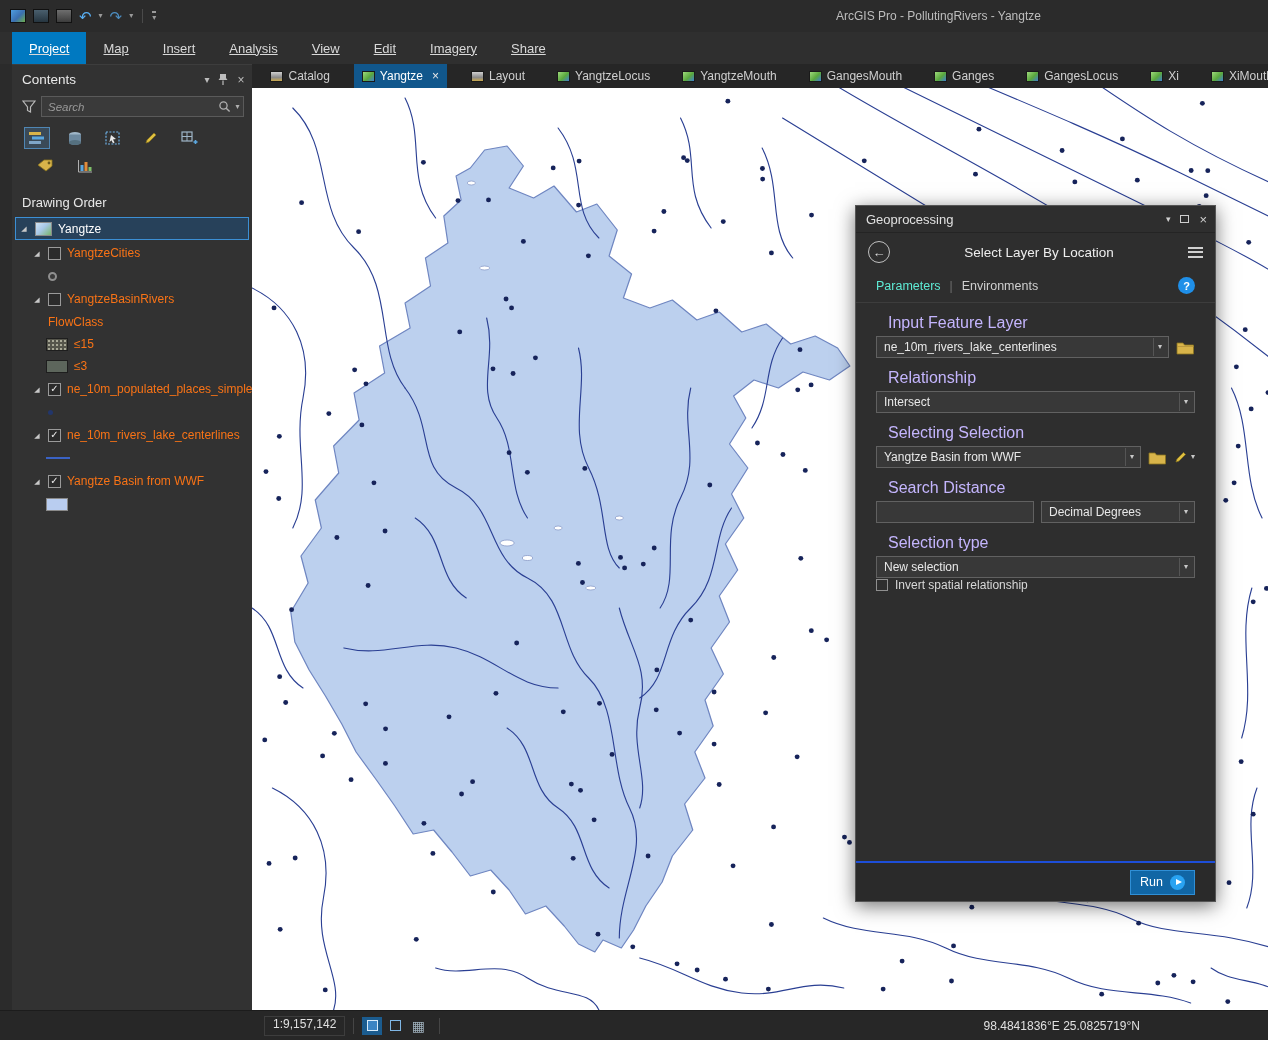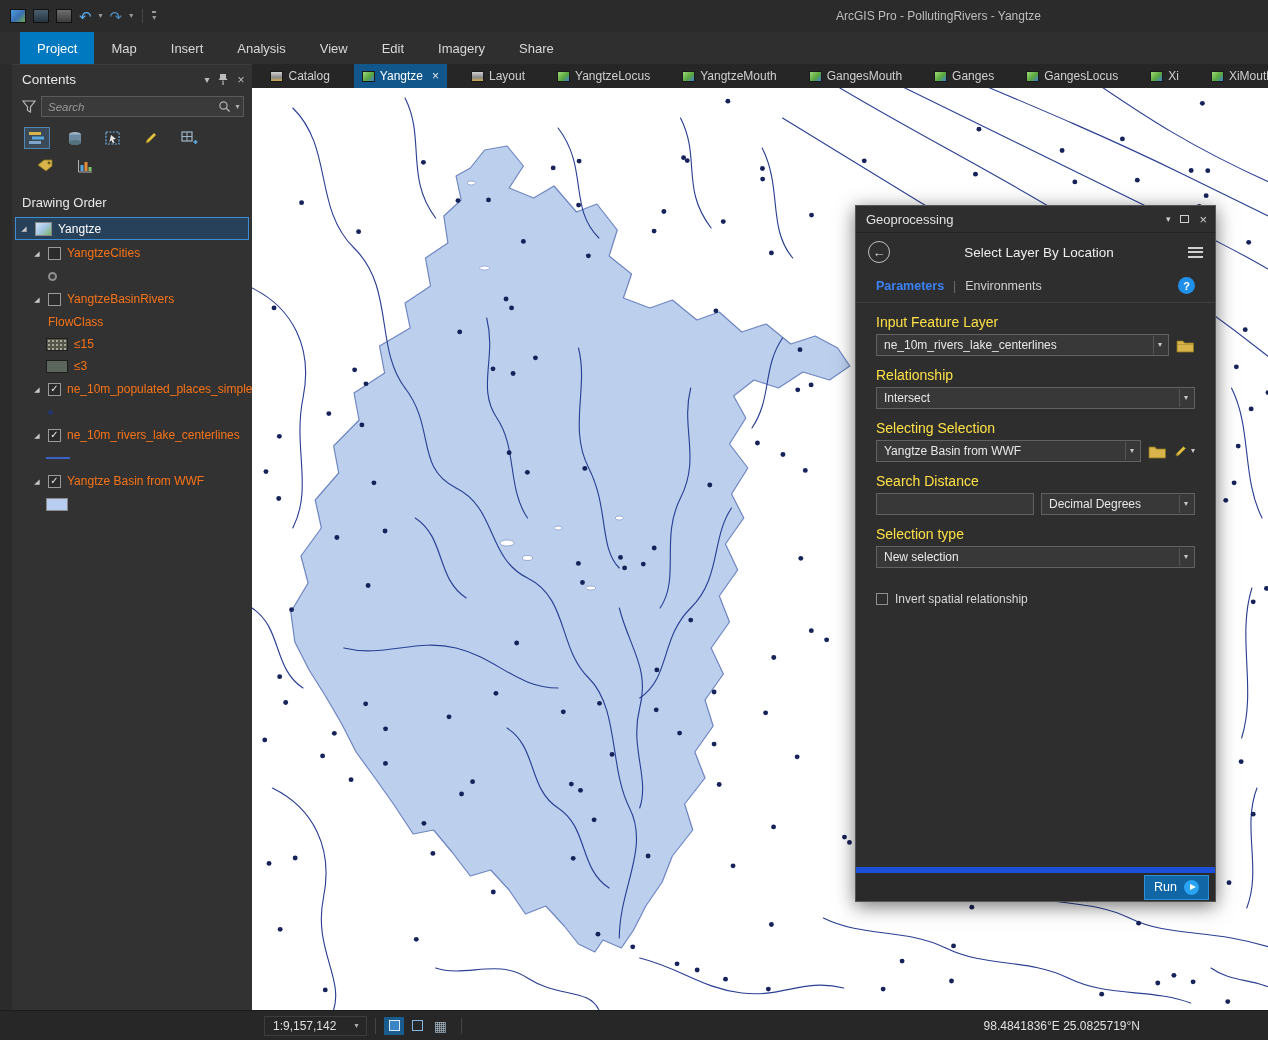--- a/index.html
+++ b/index.html
@@ -13,21 +13,21 @@
   .qat { display:flex; align-items:center; gap:7px; padding-left:10px; }
   .app-ico { width:16px; height:14px; border:1px solid #111; }
   .app-ico.i1 { background:linear-gradient(135deg,#4f9ee0 0%,#3b6fb0 55%,#6fae4e 100%); }
   .app-ico.i2 { background:linear-gradient(180deg,#4a5f6e,#263540); }
   .app-ico.i3 { background:linear-gradient(180deg,#6e6e6e,#3c3c3c); }
   .qat-glyph { font-size:15px; line-height:15px; color:#58aef2; }
   .qat-caret { font-size:8px; color:#9a9a9a; }
   .qat-sep { width:1px; height:14px; background:#4a4a4a; margin:0 2px; }
   .win-title { position:absolute; left:836px; top:9px; font-size:12px; color:#bdbdbd; white-space:nowrap; }
   
-  .ribbon { height:32px; background:#2f2f2f; display:flex; align-items:stretch; padding-left:20px; }
+  .ribbon { height:32px; background:#2f2f2f; display:flex; align-items:stretch; padding-left:12px;text-decoration:underline; }
   .ribbon-tab { display:flex; align-items:center; padding:0 17px; font-size:13px; color:#d8d8d8; cursor:default; }
   .ribbon-tab.active { background:#0079c1; color:#ffffff; }
   
   .main { position:absolute; top:64px; bottom:30px; left:0; right:0; display:flex; }
   .gap { width:8px; background:#242424; }
   
   .contents { width:252px; background:#323232; display:flex; flex-direction:column; border-top:1px solid #3d3d3d;margin-left:12px; }
   .cp-header { display:flex; align-items:center; padding:7px 8px 4px 10px; }
   .cp-title { font-size:13.5px; color:#e8e8e8; }
   .cp-icons { margin-left:auto; display:flex; align-items:center; gap:9px; color:#bdbdbd; }
@@ -76,42 +76,42 @@
   .geo-title { font-size:13px; color:#e0e0e0; }
   .geo-hicons { margin-left:auto; display:flex; align-items:center; gap:10px; color:#cfcfcf; }
   .float-ico { width:9px; height:8px; border:1px solid #cfcfcf; }
   .geo-toolrow { height:38px; display:flex; align-items:center; padding:0 12px; }
   .back-btn { width:22px; height:22px; border:1.5px solid #c0c0c0; border-radius:50%; display:flex; align-items:center; justify-content:center; color:#dcdcdc; font-size:13px; flex:none; }
   .geo-toolname { flex:1; text-align:center; font-size:13.5px; color:#eeeeee; }
   .hamburger { width:15px; height:11px; border-top:2px solid #d0d0d0; border-bottom:2px solid #d0d0d0; position:relative; flex:none; }
   .hamburger::after { content:""; position:absolute; left:0; right:0; top:2.5px; height:2px; background:#d0d0d0; }
   .geo-tabs { display:flex; align-items:center; gap:9px; padding:6px 20px 8px 20px; border-bottom:1px solid #3d3d3d; }
   .geo-tab { font-size:12.5px; color:#cfcfcf; }
-  .geo-tab.active { color:#3b82f6;font-weight:bold; }
+  .geo-tab.active { color:#5eead4; }
   .geo-tab-sep { color:#6f6f6f; }
   .help-ico { margin-left:auto; width:17px; height:17px; border-radius:50%; background:#1f8fe8; color:#fff; font-weight:bold; font-size:11px; display:flex; align-items:center; justify-content:center; }
   .geo-form { padding:0 20px; display:flex; flex-direction:column; }
-  .f-label { margin:11px 0 4px 0; font-size:14px; color:#fde047; }
+  .f-label { margin:11px 0 4px 12px; font-size:16px; color:#c4b5fd; }
   .f-row { display:flex; align-items:center; gap:7px; }
   .combo { height:22px; background:#383838; border:1px solid #616161; display:flex; align-items:center; padding:0 2px 0 7px; color:#e8e8e8; font-size:12px; min-width:0; }
   .combo .caret { margin-left:auto; font-size:8px; color:#c8c8c8; padding:0 4px; border-left:1px solid #555; line-height:18px; }
   .combo.full { width:100%; }
   .combo.grow { flex:1; }
   .text-input { width:158px; height:22px; background:#383838; border:1px solid #616161; color:#e8e8e8; font-size:12px; padding:0 6px; outline:none; font-family:"Liberation Sans",sans-serif; }
-  .chk-row { display:flex; align-items:center; gap:7px; margin-top:24px; }
+  .chk-row { display:flex; align-items:center; gap:7px; margin-top:0; }
   .chk { width:12px; height:12px; border:1px solid #8f8f8f; background:#2e2e2e; flex:none; }
   .geo-spacer { flex:1; }
-  .geo-runbar { height:34px; border-top:6px solid #1d4ed8; background:#2a2a2a; display:flex; align-items:center; justify-content:flex-end; padding:0 6px; }
+  .geo-runbar { height:40px; border-top:2px solid #1d4ed8; background:#2a2a2a; display:flex; align-items:center; justify-content:flex-end; padding:0 20px; }
   .run-btn { height:25px; padding:0 9px; background:#1166a5; border:1px solid #2f8fd6; display:flex; align-items:center; gap:7px; color:#ffffff; font-size:12.5px; }
   .play-ico { width:15px; height:15px; border-radius:50%; background:#29a3f2; position:relative; }
   .play-ico::after { content:""; position:absolute; left:5.5px; top:4px; border-left:6px solid #ffffff; border-top:3.5px solid transparent; border-bottom:3.5px solid transparent; }
   
   .statusbar { position:absolute; left:0; right:0; bottom:0; height:30px; background:#272727; display:flex; align-items:center; border-top:1px solid #1c1c1c; }
   .sb-left-pad { width:264px; flex:none; }
-  .scale-combo { display:flex; align-items:center; gap:18px; padding:0 8px; height:20px; border:1px solid #3d3d3d; color:#e0e0e0; font-size:12px; }
+  .scale-combo { display:flex; align-items:center; gap:18px; padding:0 8px; height:20px; border:1px solid #3d3d3d; color:#e0e0e0; font-size:12px;flex-direction:column; }
   .scale-combo .caret { font-size:8px; color:#b0b0b0; }
   .sb-sep { width:1px; height:16px; background:#454545; margin:0 8px; }
   .sb-ico { width:20px; height:18px; display:flex; align-items:center; justify-content:center; margin-right:3px; }
   .sb-ico .bx { width:11px; height:11px; border:1px solid #7fb6e4; }
   .sb-ico.sel { background:#1b5c8f; }
   .sb-ico.sel .bx { border-color:#d8ecfb; background:#3b85c4; }
   .sb-grid { font-size:14px; color:#9fb0bc; }
   .sb-coords { margin-left:auto; margin-right:128px; font-size:12px; color:#e0e0e0; white-space:nowrap; }
   .glyph { line-height:1; }
 </style>

